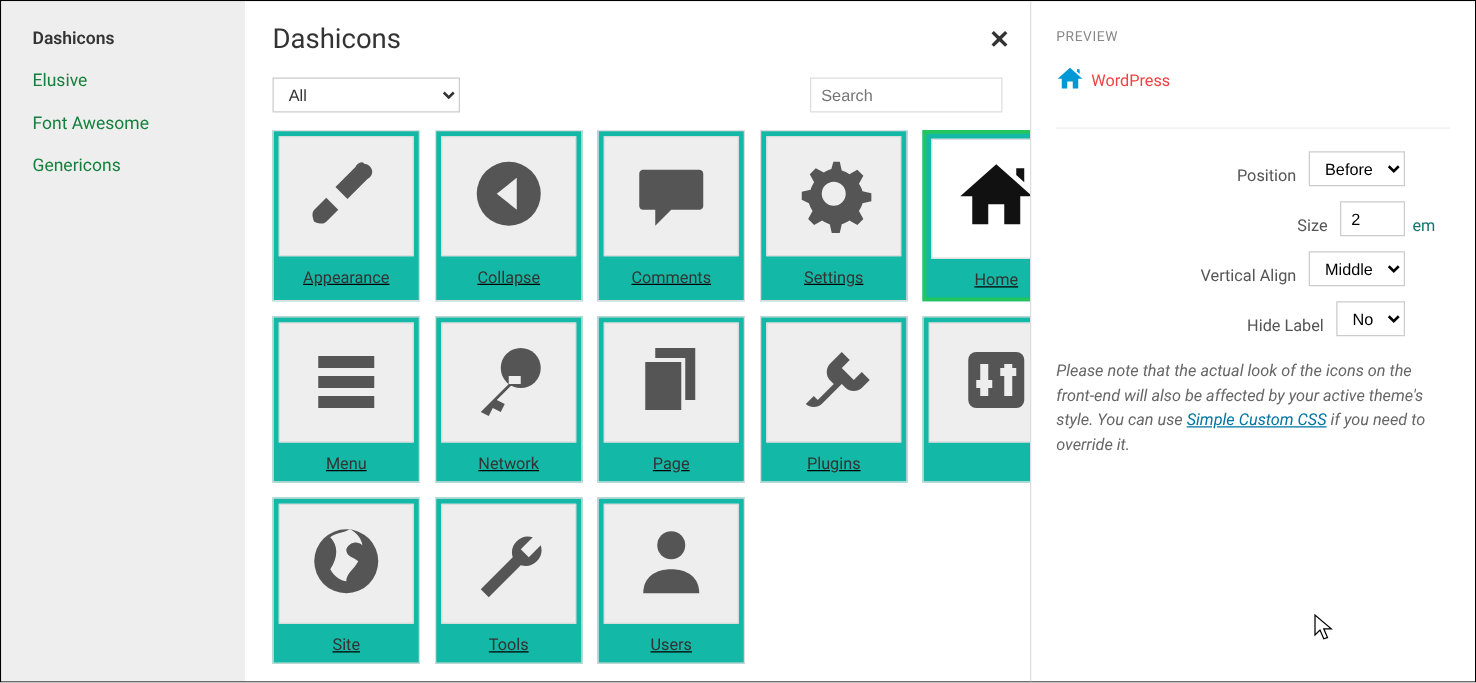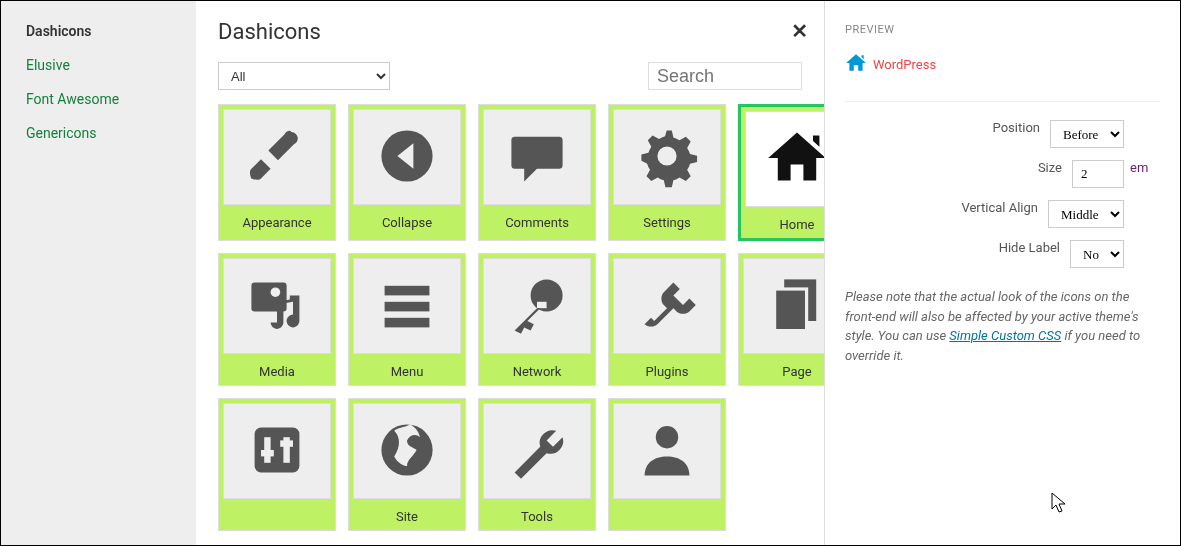--- a/index.html
+++ b/index.html
@@ -56,46 +56,47 @@
     font-weight: 600;
     color: #333;
     cursor: pointer;
   }
   .filter-row {
     display: flex;
     justify-content: space-between;
     margin-bottom: 14px;
   }
   .select-filter {
-    width: 172px;
+    width: 150px;
     height: 28px;
     border: 1px solid #ccc;
     background: #fff;
     padding: 4px 8px;
     font-size: 13px;
     color: #333;
   }
   .search-input {
     width: 154px;
     height: 28px;
     border: 1px solid #ddd;
     padding: 4px 8px;
-    font-size: 18px;
+    font-size: 13px;
     color: #888;
   }
   .icon-grid {
     display: grid;
     grid-template-columns: repeat(5, 118px);
     gap: 12px;
   }
   .icon-card {
     border: 1px solid #ddd;
-    background: #bef264;
+    background: #14b8a6;
     cursor: pointer;
     position: relative;
+    text-decoration: underline;
   }
   .icon-card.selected {
     border: 3px solid #22c55e;
   }
   .icon-card .check-badge {
     position: absolute;
     top: -3px;
     right: -3px;
     width: 24px;
     height: 24px;
@@ -141,41 +142,40 @@
   .preview-icon-row {
     display: flex;
     align-items: center;
     color: #ef4444;
     margin-bottom: 24px;
   }
   .preview-icon-row svg { width: 22px; height: 22px; fill: #0099d5; margin-right: 6px; }
   .divider { border-top: 1px solid #eee; margin-bottom: 18px; }
   .setting-row {
     display: flex;
-    align-items: flex-start;
+    align-items: flex-end;
     justify-content: flex-end;
     margin-bottom: 12px;
   }
   .setting-label {
     color: #555;
     font-size: 13px;
     margin-right: 10px;
     text-align: right;
   }
   .setting-control {
     border: 1px solid #ccc;
     background: #fff;
     height: 28px;
     padding: 3px 8px;
     font-size: 13px;
     min-width: 48px;
-    font-family: Liberation Serif, serif;
   }
   .setting-control.sel { min-width: 72px; }
-  .setting-unit { margin-left: 6px; color: #701a75; width: 30px; text-align: left; }
+  .setting-unit { margin-left: 6px; color: #0f766e; width: 30px; text-align: left; }
   .spacer-unit { width: 36px; }
   .note {
     font-style: italic;
     color: #666;
     font-size: 13px;
     line-height: 1.5;
     margin-top: 19px;
   }
   .note a { color: #0074a2; text-decoration: underline; font-style: italic; }
   .cursor {
@@ -265,32 +265,20 @@
             <span>
           <svg viewBox="0 0 20 20">
                 <path d="M10 2l9 8h-3v7h-4v-5H8v5H4v-7H1l9-8zm5 1h2v3.5L15 4.7V3z"></path>
                 <rect x="9" y="13" width="2" height="2" fill="#fff"></rect>
               </svg>
         </span>
           </div>
         <div class="icon-label">Home</div>
       </div>
 
-      <div class="icon-card">
-        <div class="icon-box">
-            <span>
-          <svg viewBox="0 0 20 20">
-                <rect x="2" y="3" width="11" height="9" rx="1"></rect>
-                <circle cx="9.5" cy="6" r="1.5" fill="#eee"></circle>
-                <path d="M14 7h3v8c0 1-1 2-2 2s-2-1-2-2 1-2 2-2V9l-3 .5v6c0 1-1 2-2 2s-2-1-2-2h2V9l4-.7V7z"></path>
-              </svg>
-        </span>
-          </div>
-        <div class="icon-label">Media</div>
-      </div>
 
       <div class="icon-card">
         <div class="icon-box">
             <span>
           <svg viewBox="0 0 20 20">
                 <rect x="3" y="4" width="14" height="3"></rect>
                 <rect x="3" y="9" width="14" height="3"></rect>
                 <rect x="3" y="14" width="14" height="3"></rect>
               </svg>
         </span>
@@ -308,37 +296,37 @@
               </svg>
         </span>
           </div>
         <div class="icon-label">Network</div>
       </div>
 
       <div class="icon-card">
         <div class="icon-box">
             <span>
           <svg viewBox="0 0 20 20">
-                <path d="M12 3l2 2-2 2 3 3 2-2 2 2-2 2c-1 1-3 1-4 0l-1-1-5 5c-1 1-3 1-4 0l2-2 1 1 4-4-1-1c-1-1-1-3 0-4l2-2z"></path>
-              </svg>
-        </span>
-          </div>
-        <div class="icon-label">Plugins</div>
-      </div>
-
-      <div class="icon-card">
-        <div class="icon-box">
-            <span>
-          <svg viewBox="0 0 20 20">
                 <rect x="6" y="2" width="10" height="13"></rect>
                 <rect x="3" y="5" width="10" height="13" stroke="#eee" stroke-width="1"></rect>
               </svg>
         </span>
           </div>
         <div class="icon-label">Page</div>
+      </div>
+
+      <div class="icon-card">
+        <div class="icon-box">
+            <span>
+          <svg viewBox="0 0 20 20">
+                <path d="M12 3l2 2-2 2 3 3 2-2 2 2-2 2c-1 1-3 1-4 0l-1-1-5 5c-1 1-3 1-4 0l2-2 1 1 4-4-1-1c-1-1-1-3 0-4l2-2z"></path>
+              </svg>
+        </span>
+          </div>
+        <div class="icon-label">Plugins</div>
       </div>
 
       <div class="icon-card">
         <div class="icon-box">
             <span>
           <svg viewBox="0 0 20 20">
                 <rect x="3" y="3" width="14" height="14" rx="2"></rect>
                 <g fill="#eee">
                   <rect x="6" y="6" width="2" height="8"></rect>
                   <rect x="5" y="10" width="4" height="2"></rect>
@@ -375,20 +363,21 @@
 
       <div class="icon-card">
         <div class="icon-box">
             <span>
           <svg viewBox="0 0 20 20">
                 <circle cx="10" cy="6" r="3.5"></circle>
                 <path d="M3 18c0-4 3-6 7-6s7 2 7 6H3z"></path>
               </svg>
         </span>
           </div>
+        <div class="icon-label">Users</div>
       </div>
 
     </div>
   </div>
 
   <div class="preview-panel">
     <div class="preview-title">PREVIEW</div>
     <div class="preview-icon-row">
       <span>
         <svg viewBox="0 0 20 20">

